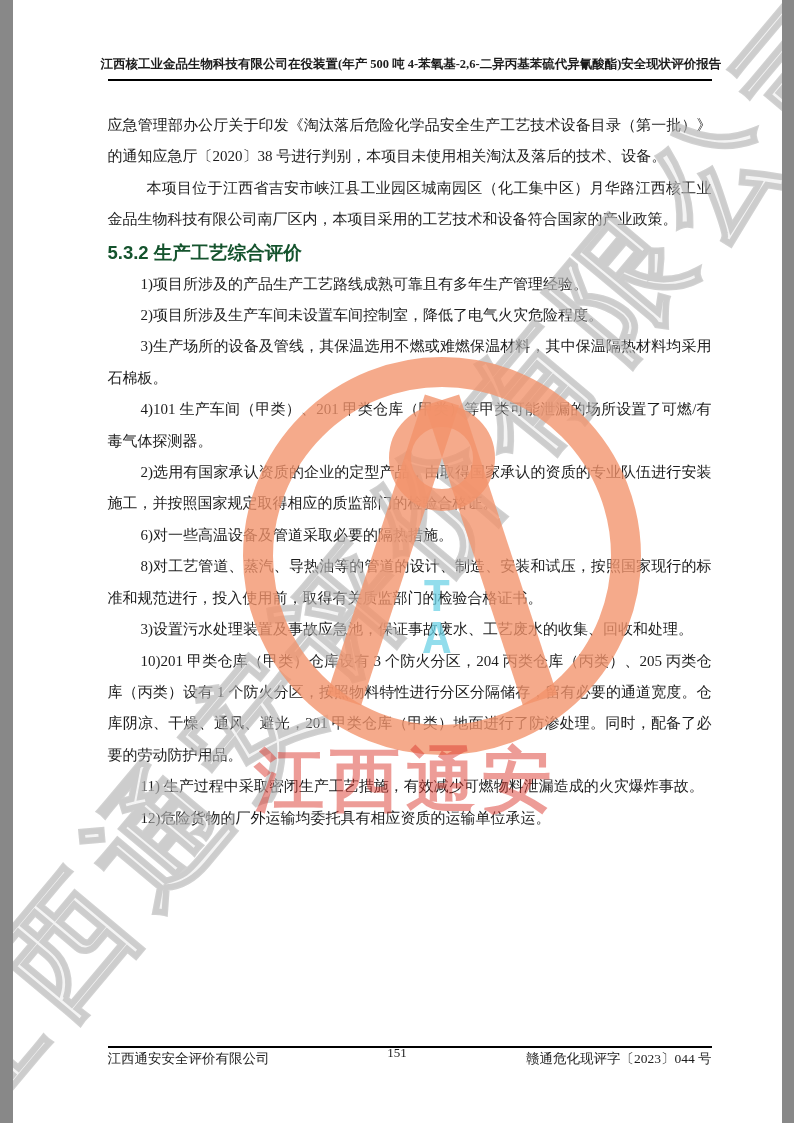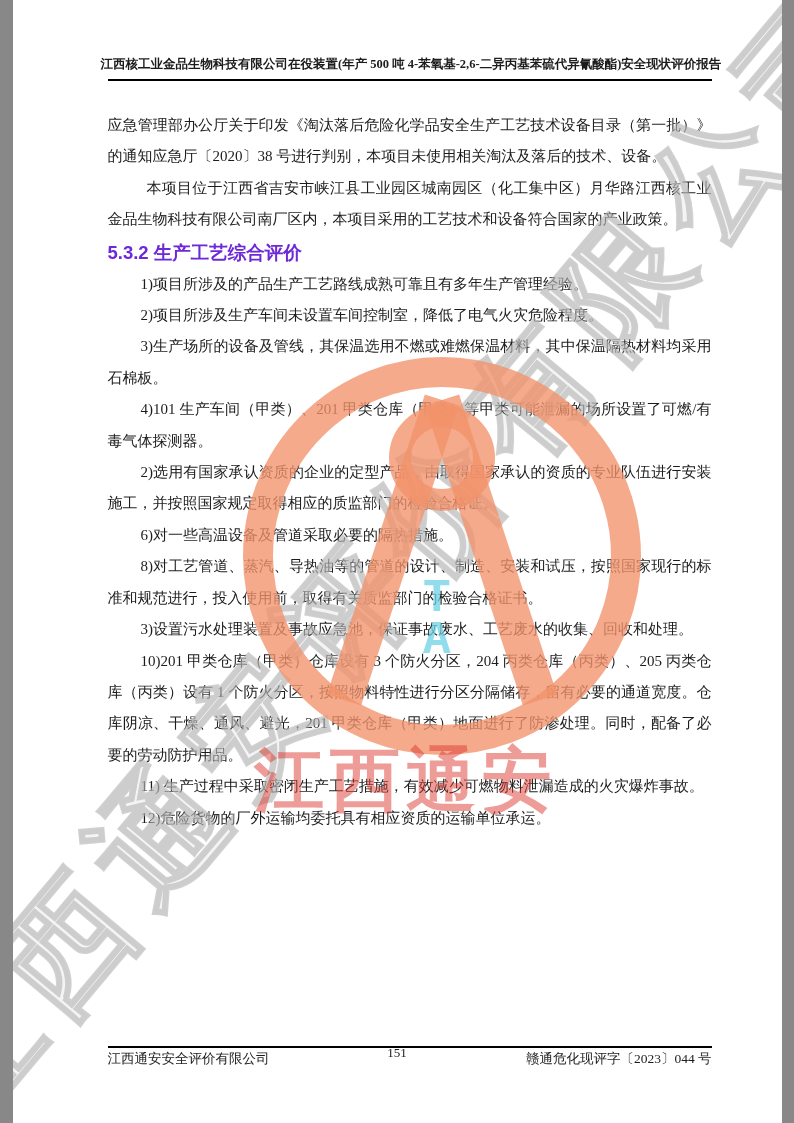--- a/index.html
+++ b/index.html
@@ -24,21 +24,21 @@
     position:absolute;top:90px;left:95px;width:604px;
     font-size:15px;line-height:31.4px;text-align:justify;margin-top:20px;
   }
   .content p{margin:0;}
   p.cont{text-indent:0;}
   p.ind{text-indent:2.6em;}
   p.item{text-indent:2.2em;}
   h2.sec{
     margin:0;padding:1px 0;
     font-family:"Liberation Sans","DejaVu Sans",sans-serif;
-    font-size:18.5px;font-weight:bold;line-height:31px;color:#6d28d9;
+    font-size:18.5px;font-weight:bold;line-height:31px;color:#14532d;
     text-indent:0;
   }
   
   .page-number{
     position:absolute;top:1045px;left:0;width:100%;
     text-align:center;font-size:13px;
   }
   .footer-rule{
     position:absolute;top:1046px;left:95px;width:604px;
     border-top:2px solid #000;

